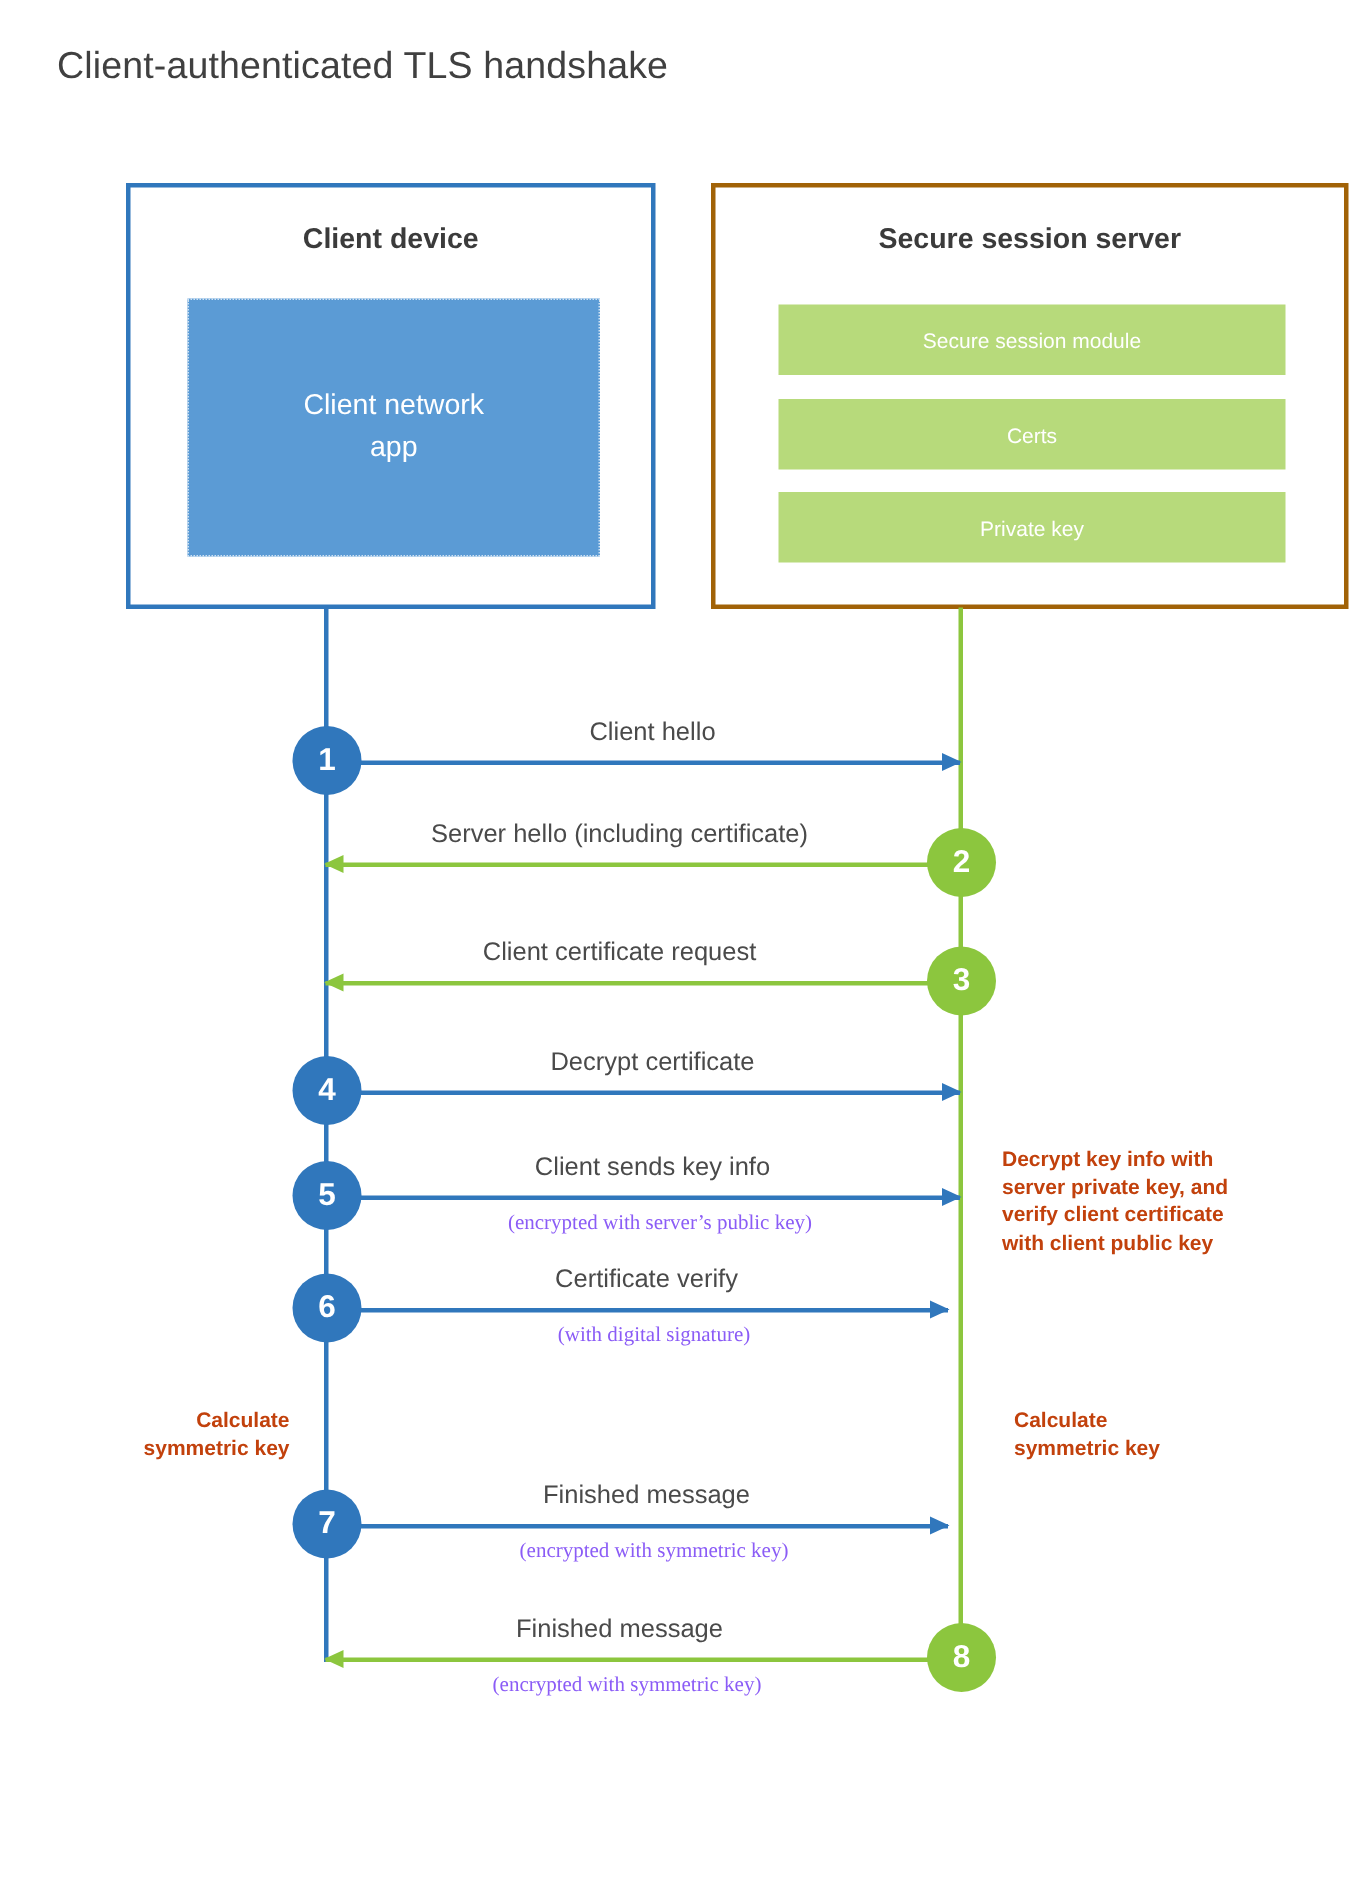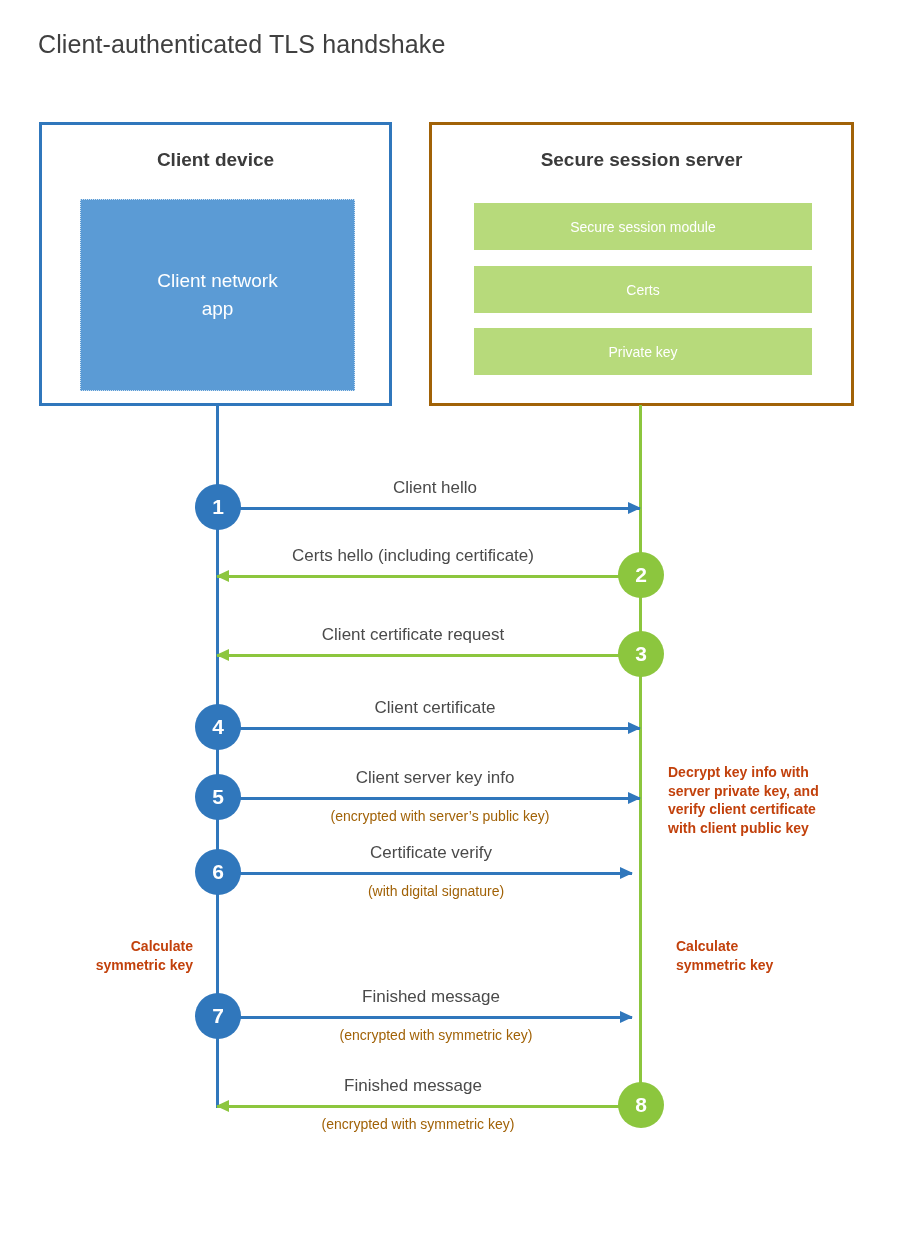--- a/index.html
+++ b/index.html
@@ -29,20 +29,21 @@
     color: #404040;
     letter-spacing: 0.1px;
     white-space: nowrap;
   }
 
   
   .entity-box {
     position: absolute;
     background: #ffffff;
     box-sizing: border-box;
+    margin-left: 45px;
   }
   .entity-box.client {
     left: 39px;
     top: 122px;
     width: 353px;
     height: 284px;
     border: 3px solid #3077BC;
   }
   .entity-box.server {
     left: 429px;
@@ -61,21 +62,21 @@
     font-weight: bold;
     color: #3b3b3b;
   }
 
   
   .client-app {
     position: absolute;
     left: 38px;
     top: 74px;
     width: 275px;
-    height: 192px;
+    height: 172px;
     background: #5B9BD5;
     border: 1px dotted #cfe2f3;
     box-sizing: border-box;
     display: flex;
     align-items: center;
     justify-content: center;
     text-align: center;
     color: #ffffff;
     font-size: 19px;
     line-height: 28px;
@@ -157,22 +158,23 @@
     color: #4a4a4a;
     white-space: nowrap;
   }
   .msg-sub {
     position: absolute;
     left: 0;
     right: 0;
     top: 11px;
     text-align: center;
     font-size: 14px;
-    color: #a16207;
+    color: #8b5cf6;
     white-space: nowrap;
+    font-family: Liberation Serif, serif;
   }
 
   
   .step-circle {
     position: absolute;
     width: 46px;
     height: 46px;
     border-radius: 50%;
     display: flex;
     align-items: center;
@@ -224,48 +226,48 @@
     <div class="head"></div>
     <div class="msg-label">Client hello</div>
   </div>
   <div class="step-circle blue" style="left:195px; top:484px;">
     <span>1</span>
   </div>
 
   <div class="msg green to-left" style="left:217px; top:575px; width:402px;">
     <div class="shaft"></div>
     <div class="head"></div>
-    <div class="msg-label">Certs hello (including certificate)</div>
+    <div class="msg-label">Server hello (including certificate)</div>
   </div>
   <div class="step-circle green" style="left:618px; top:552px;">
     <span>2</span>
   </div>
 
   <div class="msg green to-left" style="left:217px; top:654px; width:402px;">
     <div class="shaft"></div>
     <div class="head"></div>
     <div class="msg-label">Client certificate request</div>
   </div>
   <div class="step-circle green" style="left:618px; top:631px;">
     <span>3</span>
   </div>
 
   <div class="msg blue to-right" style="left:240px; top:727px; width:400px;">
     <div class="shaft"></div>
     <div class="head"></div>
-    <div class="msg-label">Client certificate</div>
+    <div class="msg-label">Decrypt certificate</div>
   </div>
   <div class="step-circle blue" style="left:195px; top:704px;">
     <span>4</span>
   </div>
 
   <div class="msg blue to-right" style="left:240px; top:797px; width:400px;">
     <div class="shaft"></div>
     <div class="head"></div>
-    <div class="msg-label">Client server key info</div>
+    <div class="msg-label">Client sends key info</div>
     <div class="msg-sub">(encrypted with server’s public key)</div>
   </div>
   <div class="step-circle blue" style="left:195px; top:774px;">
     <span>5</span>
   </div>
 
   <div class="msg blue to-right" style="left:240px; top:872px; width:392px;">
     <div class="shaft"></div>
     <div class="head"></div>
     <div class="msg-label">Certificate verify</div>

